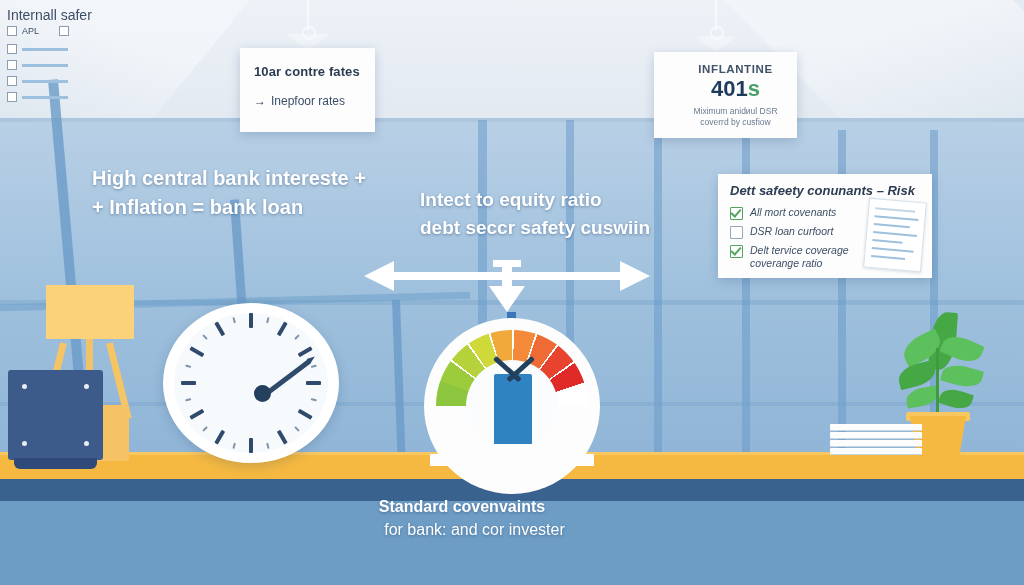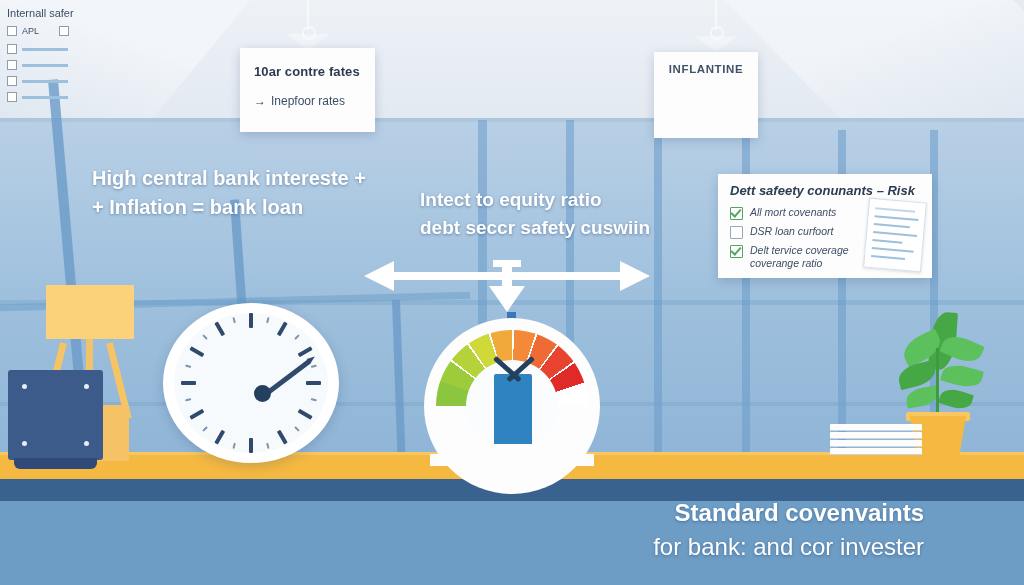--- a/index.html
+++ b/index.html
@@ -38,21 +38,21 @@
   .hanger-v{position:absolute;width:0;height:0;border-left:22px solid transparent;
       border-right:22px solid transparent;border-top:16px solid rgba(255,255,255,.35);}
 
   
   #card-rates{left:240px;top:48px;width:135px;height:84px;}
   #card-rates .t1{position:absolute;left:14px;top:16px;font-size:13px;color:#2b3c52;font-weight:700;letter-spacing:.1px;}
   #card-rates .t2{position:absolute;left:14px;top:46px;font-size:12px;color:#3c4f68;}
   #card-rates .t2 .arw{color:#2b3c52;margin-right:5px;}
 
   
-  #card-infl{left:654px;top:52px;width:104px;height:86px;text-align:center;}
+  #card-infl{left:654px;top:52px;width:123px;height:86px;text-align:center;padding-left:20px;}
   #card-infl .lbl{margin-top:11px;font-size:11.5px;letter-spacing:.6px;color:#3f5269;font-weight:700;}
   #card-infl .big{margin-top:3px;font-size:22px;font-weight:700;color:#1f3b5c;line-height:1;}
   #card-infl .big em{font-style:normal;color:#4aa06a;}
   #card-infl .sub{margin-top:6px;font-size:8.5px;color:#6a7c90;line-height:1.35;padding:0 6px;}
 
   
   #card-cov{left:718px;top:174px;width:214px;height:104px;font-style:italic;}
   #card-cov .hd{position:absolute;left:12px;top:9px;font-size:13px;color:#2c3d53;font-weight:600;white-space:nowrap;}
   #card-cov .rows{position:absolute;left:12px;top:32px;}
   #card-cov .row{display:flex;align-items:flex-start;margin-bottom:5px;}
@@ -62,34 +62,34 @@
   .cbx.on::after{content:"";position:absolute;left:2px;top:-1px;width:4px;height:8px;
        border-right:2px solid #53a45e;border-bottom:2px solid #53a45e;transform:rotate(42deg);}
   #card-cov .rtxt{font-size:10.5px;color:#3c4f66;line-height:1.25;}
   .mini-doc{position:absolute;right:8px;top:26px;width:56px;height:68px;background:#fff;
        border:1px solid #d6dee7;transform:rotate(5deg);box-shadow:0 1px 3px rgba(40,70,110,.18);}
   .mini-doc i{position:absolute;left:6px;height:2px;background:#9cc0de;display:block;}
 
   
   #doc-int{left:692px;top:332px;width:84px;height:108px;background:#fff;
       box-shadow:0 2px 7px rgba(30,60,100,.25);}
-  #doc-int .dh{position:absolute;left:7px;top:7px;font-size:11px;color:#3b4e66;white-space:nowrap;}
+  #doc-int .dh{position:absolute;left:7px;top:7px;font-size:14px;color:#3b4e66;white-space:nowrap;}
   #doc-int .drow{position:absolute;left:7px;display:flex;align-items:center;}
   #doc-int .dbx{width:8px;height:8px;border:1.4px solid #8e9dae;background:#fff;margin-right:5px;}
   #doc-int .dln{height:3px;background:#9cc0de;}
   #doc-int .apl{font-size:9px;color:#3b4e66;margin-right:20px;}
   .fold{position:absolute;right:-1px;top:-1px;width:0;height:0;
       border-left:13px solid transparent;border-top:13px solid #e4ebf2;}
 
   
   .headline{position:absolute;color:#ffffff;font-weight:600;text-shadow:0 1px 3px rgba(30,60,100,.45);}
   #hl-left{left:92px;top:164px;font-size:20px;line-height:1.45;}
   #hl-center{left:420px;top:186px;font-size:19px;line-height:1.45;}
-  #banner{position:absolute;left:0;top:496px;width:924px;text-align:right;color:#fff;
-      font-size:24px;line-height:1.42;text-shadow:0 1px 3px rgba(20,50,90,.4);}
+  #banner{position:absolute;left:0;top:496px;width:924px;text-align:center;color:#fff;
+      font-size:16px;line-height:1.42;text-shadow:0 1px 3px rgba(20,50,90,.4);}
   #banner .l1{font-weight:600;}
   #banner .l2{font-weight:400;margin-left:25px;}
 
   
   #arrow{position:absolute;left:362px;top:258px;width:290px;height:62px;}
   .ar-shaft{position:absolute;left:30px;top:14px;width:230px;height:8px;background:#fff;}
   .ar-l{position:absolute;left:2px;top:3px;width:0;height:0;border-top:15px solid transparent;
       border-bottom:15px solid transparent;border-right:30px solid #fff;}
   .ar-r{position:absolute;right:2px;top:3px;width:0;height:0;border-top:15px solid transparent;
       border-bottom:15px solid transparent;border-left:30px solid #fff;}
@@ -350,20 +350,25 @@
 
   <div class="card" id="card-rates">
     <div class="t1">10ar contre fates</div>
     <div class="t2">
       <span class="arw">→</span><span>Inepfoor rates</span>
     </div>
   </div>
 
   <div class="card" id="card-infl">
     <div class="lbl">INFLANTINE</div>
+    <div class="big"><span>401</span><em>s</em></div>
+    <div class="sub">
+      <div>Miximum anidиul DSR</div>
+      <div>coverrd by cusfiow</div>
+    </div>
   </div>
 
   <div class="card" id="card-cov">
     <div class="hd">Dett safeety conunants – Risk</div>
     <div class="rows">
       <div class="row">
         <span class="cbx on"></span>
         <span class="rtxt">All mort covenants</span>
       </div>
       <div class="row">

